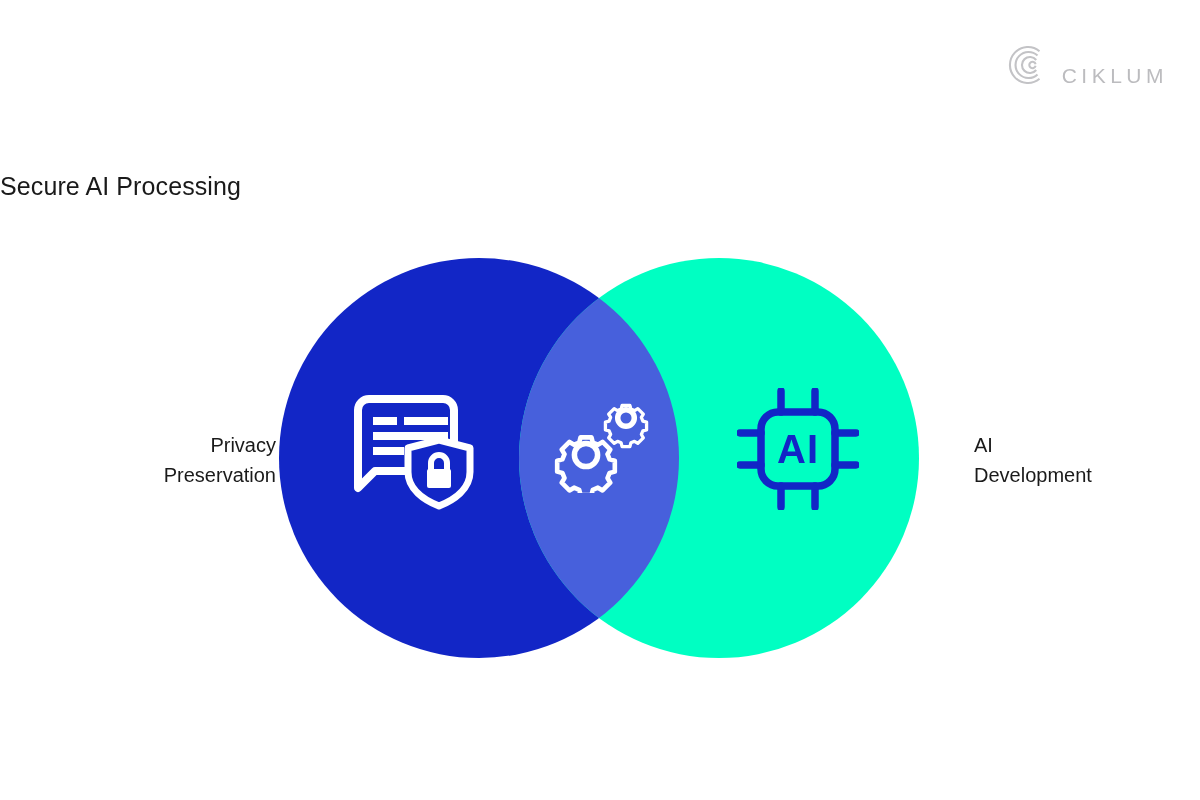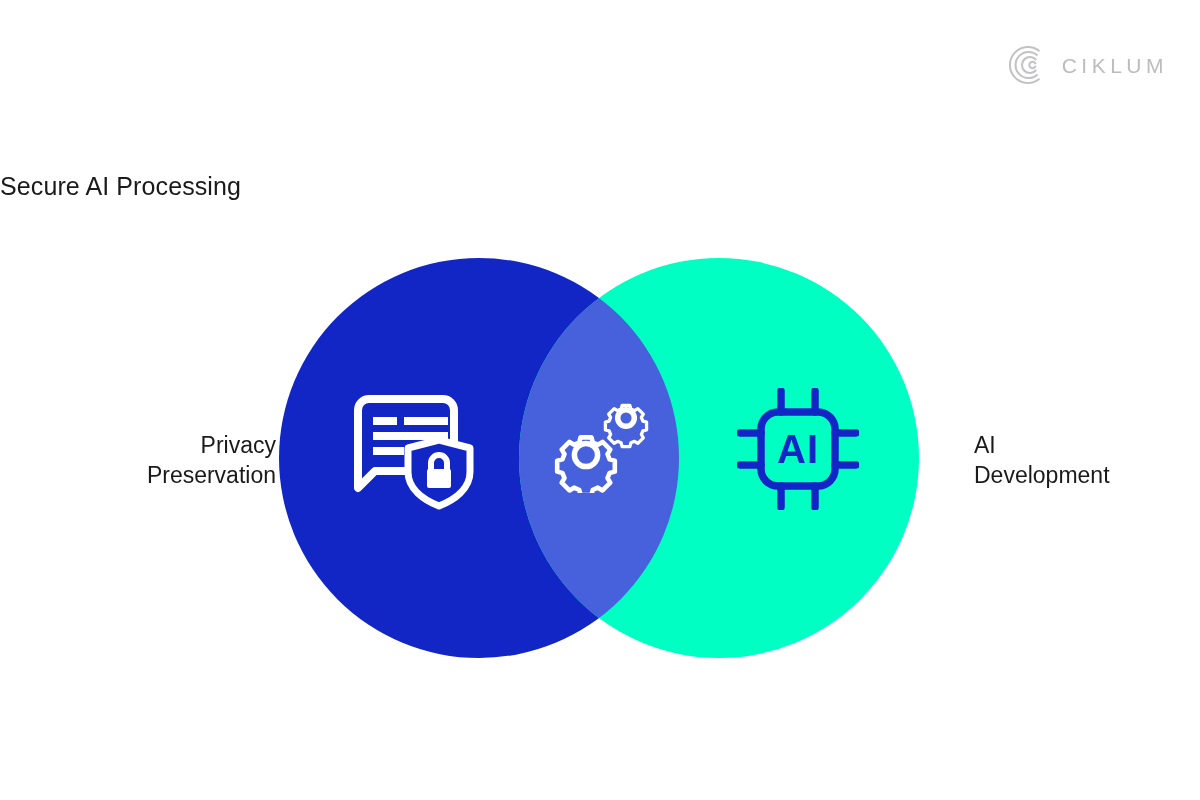--- a/index.html
+++ b/index.html
@@ -19,21 +19,21 @@
     height: 800px;
     background: #ffffff;
   }
 
   
   .brand {
     position: absolute;
     top: 44px;
     right: 32px;
     display: flex;
-    align-items: center;
+    align-items: flex-end;
     gap: 14px;
   }
   .brand-mark {
     width: 42px;
     height: 42px;
     display: block;
   }
   .brand-name {
     font-size: 21px;
     letter-spacing: 4.5px;
@@ -61,21 +61,21 @@
     position: absolute;
     left: 0;
     top: 0;
     width: 1200px;
     height: 800px;
   }
 
   
   .side-label {
     position: absolute;
-    font-size: 23px;
+    font-size: 20px;
     line-height: 30px;
     color: #1a1a1a;
     font-weight: 400;
     white-space: pre-line;
   }
   .side-label.left {
     right: 924px;
     top: 430px;
     text-align: right;
   }

